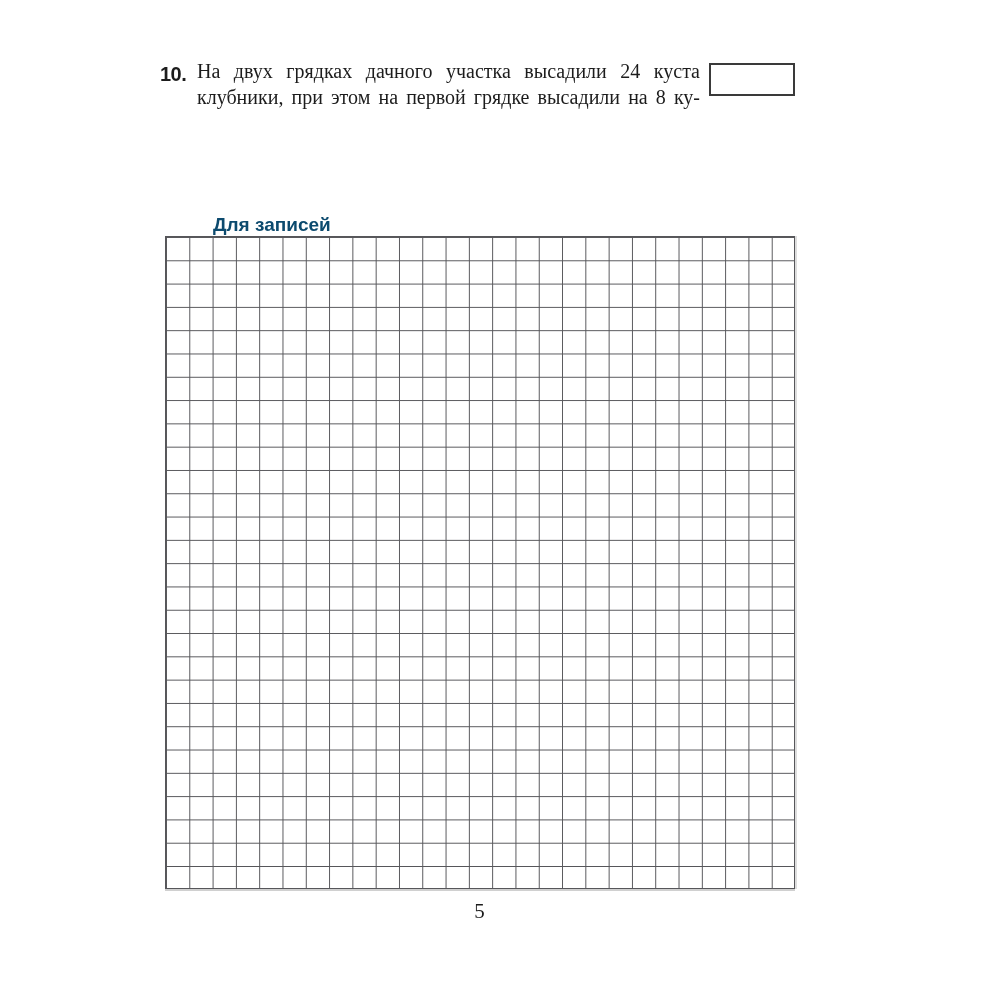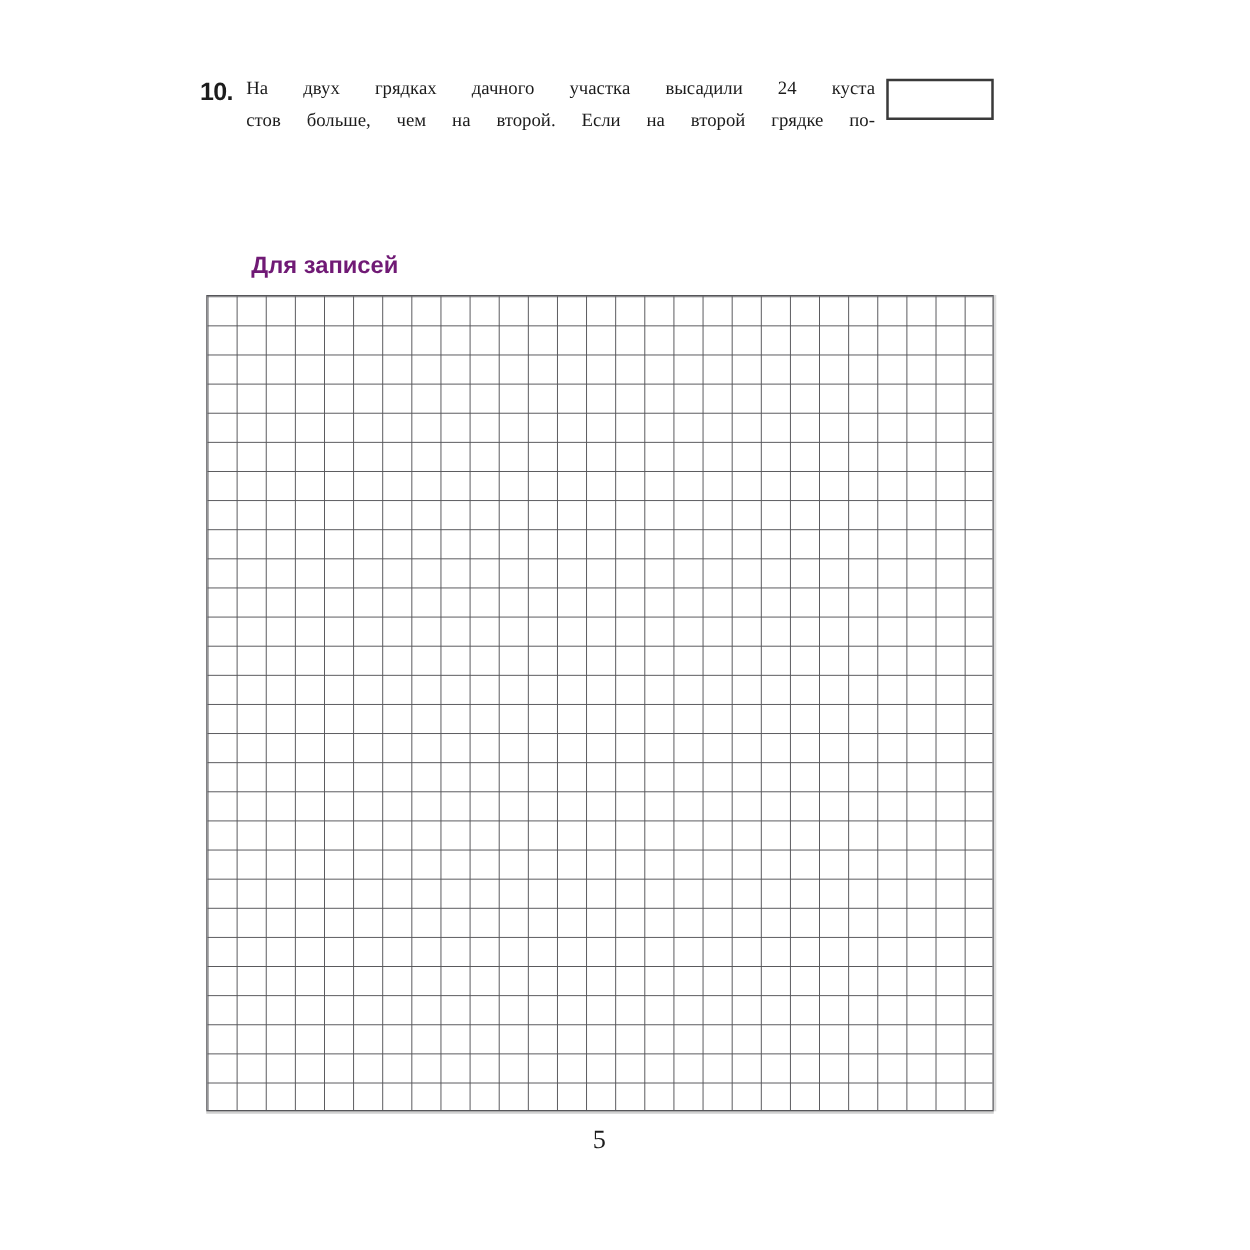--- a/index.html
+++ b/index.html
@@ -30,21 +30,21 @@
     top: 3px;
     font-family: "Liberation Sans", sans-serif;
     font-weight: 700;
     font-size: 20px;
     line-height: 26px;
     letter-spacing: -0.5px;
   }
   .problem-text {
     margin-left: 37px;
     width: 503px;
-    font-size: 15px;
+    font-size: 20px;
     line-height: 26px;
   }
   .problem-text .line {
     white-space: nowrap;
   }
   .problem-text .line.justify {
     text-align: justify;
     text-align-last: justify;
   }
 
@@ -57,26 +57,26 @@
     height: 29px;
     border: 2px solid #3a3a3a;
     background: #ffffff;
   }
 
   
   .notes-heading {
     position: absolute;
     left: 197px;
     top: 197px;
-    margin: 4px;
+    margin: 16px;
     font-family: "Liberation Sans", sans-serif;
     font-weight: 700;
     font-size: 19px;
     line-height: 24px;
-    color: #701a75;
+    color: #0c4a6e;
   }
 
   
   .notes-grid {
     position: absolute;
     left: 165px;
     top: 236px;
     width: 628px;
     height: 651px;
     --cell: 23.3px;
@@ -103,21 +103,21 @@
 </style>
 </head>
 <body>
 
 <div class="page" style="background: rgb(255, 255, 255);">
 
   <div class="problem">
     <span class="problem-number">10.</span>
     <div class="problem-text">
       <div class="line justify">На двух грядках дачного участка высадили 24 куста</div>
-      <div class="line justify">стов больше, чем на второй. Если на второй грядке по-</div>
+      <div class="line justify">клубники, при этом на первой грядке высадили на 8 ку-</div>
     </div>
   </div>
 
   <div class="answer-box" style="border-color: rgb(58, 58, 58);"></div>
 
   <h2 class="notes-heading">Для записей</h2>
 
   <div class="notes-grid" style="--cell: 23.3px; --grid-line: #56565a;"></div>
 
   <div class="folio">5</div>

